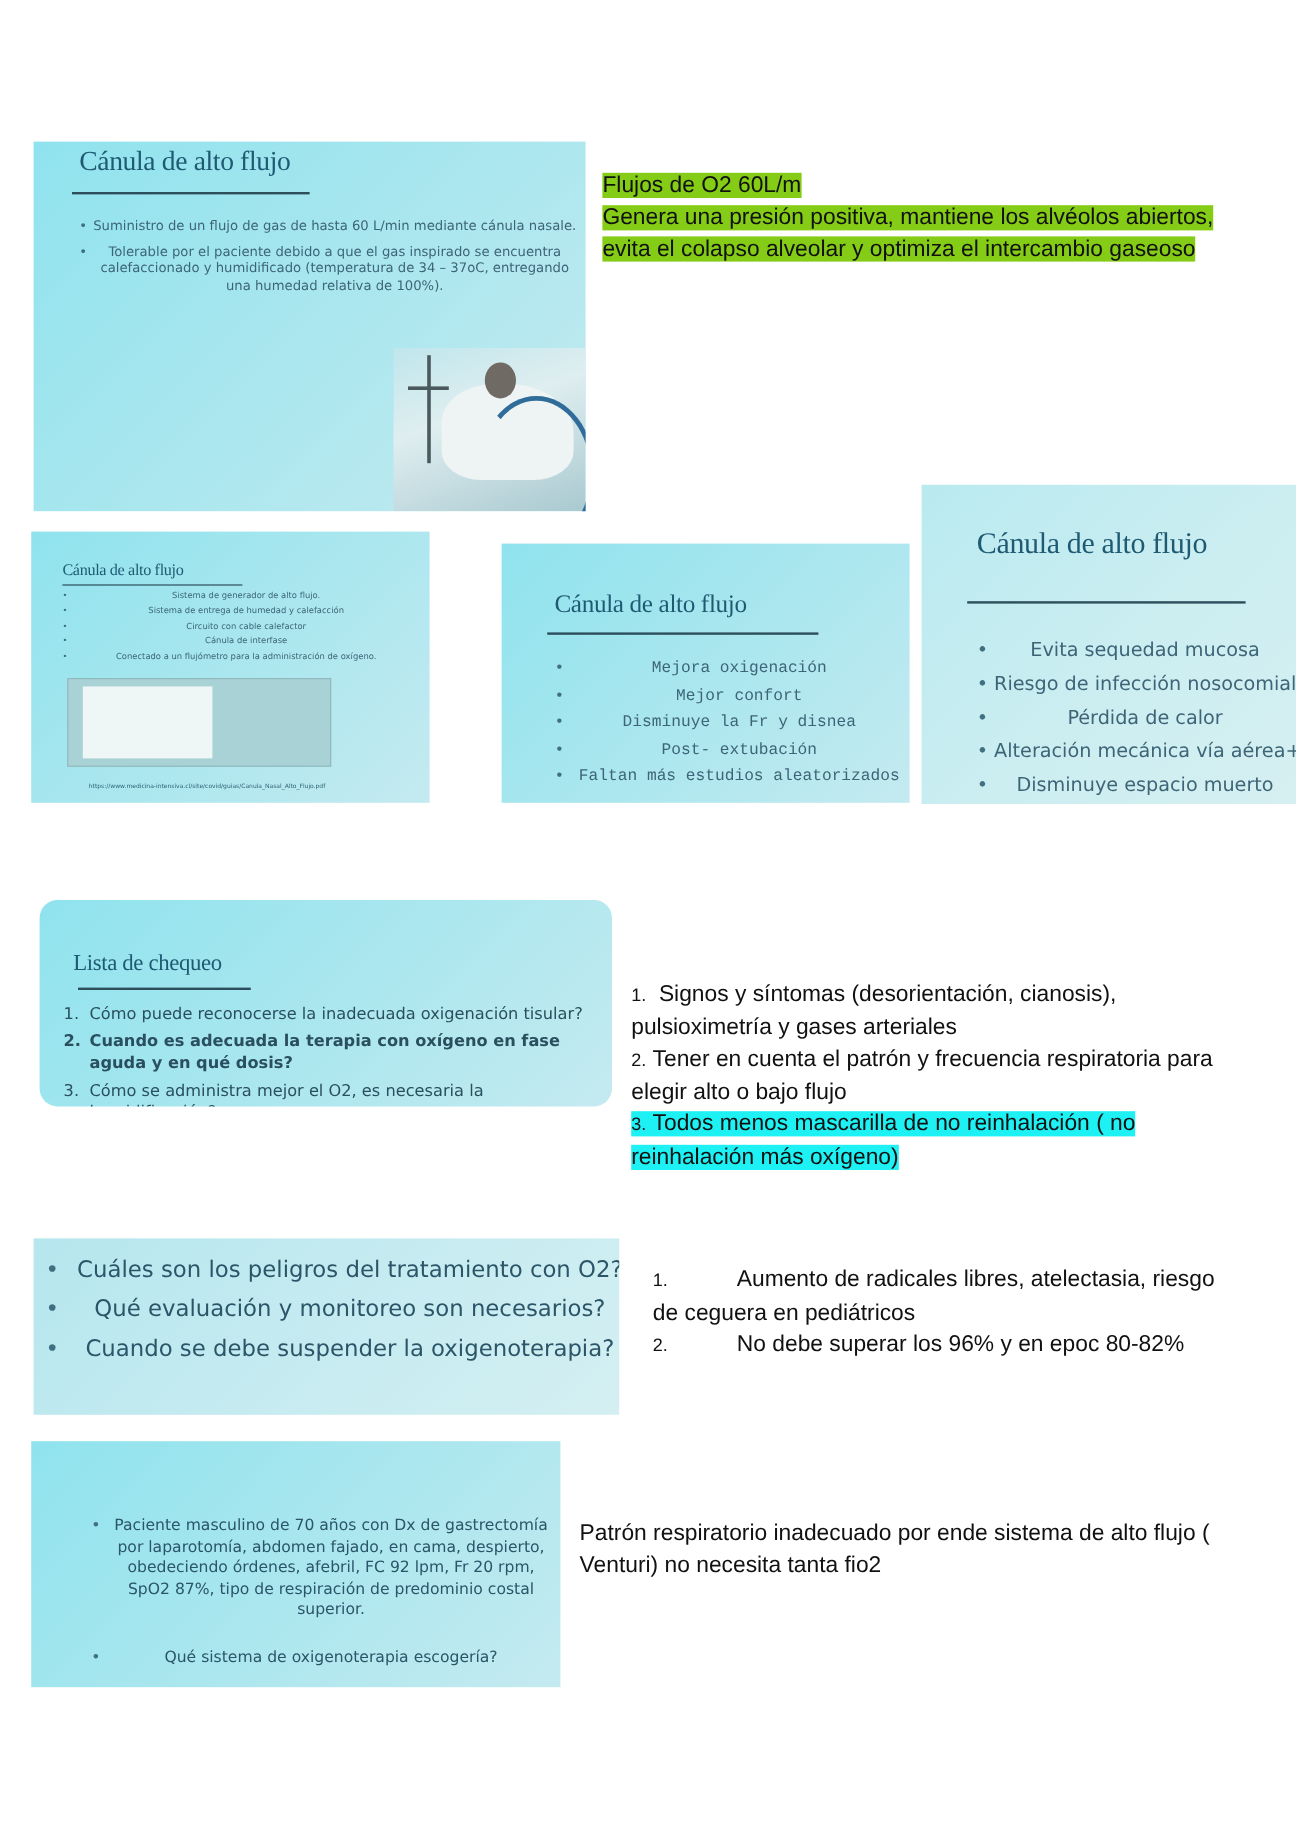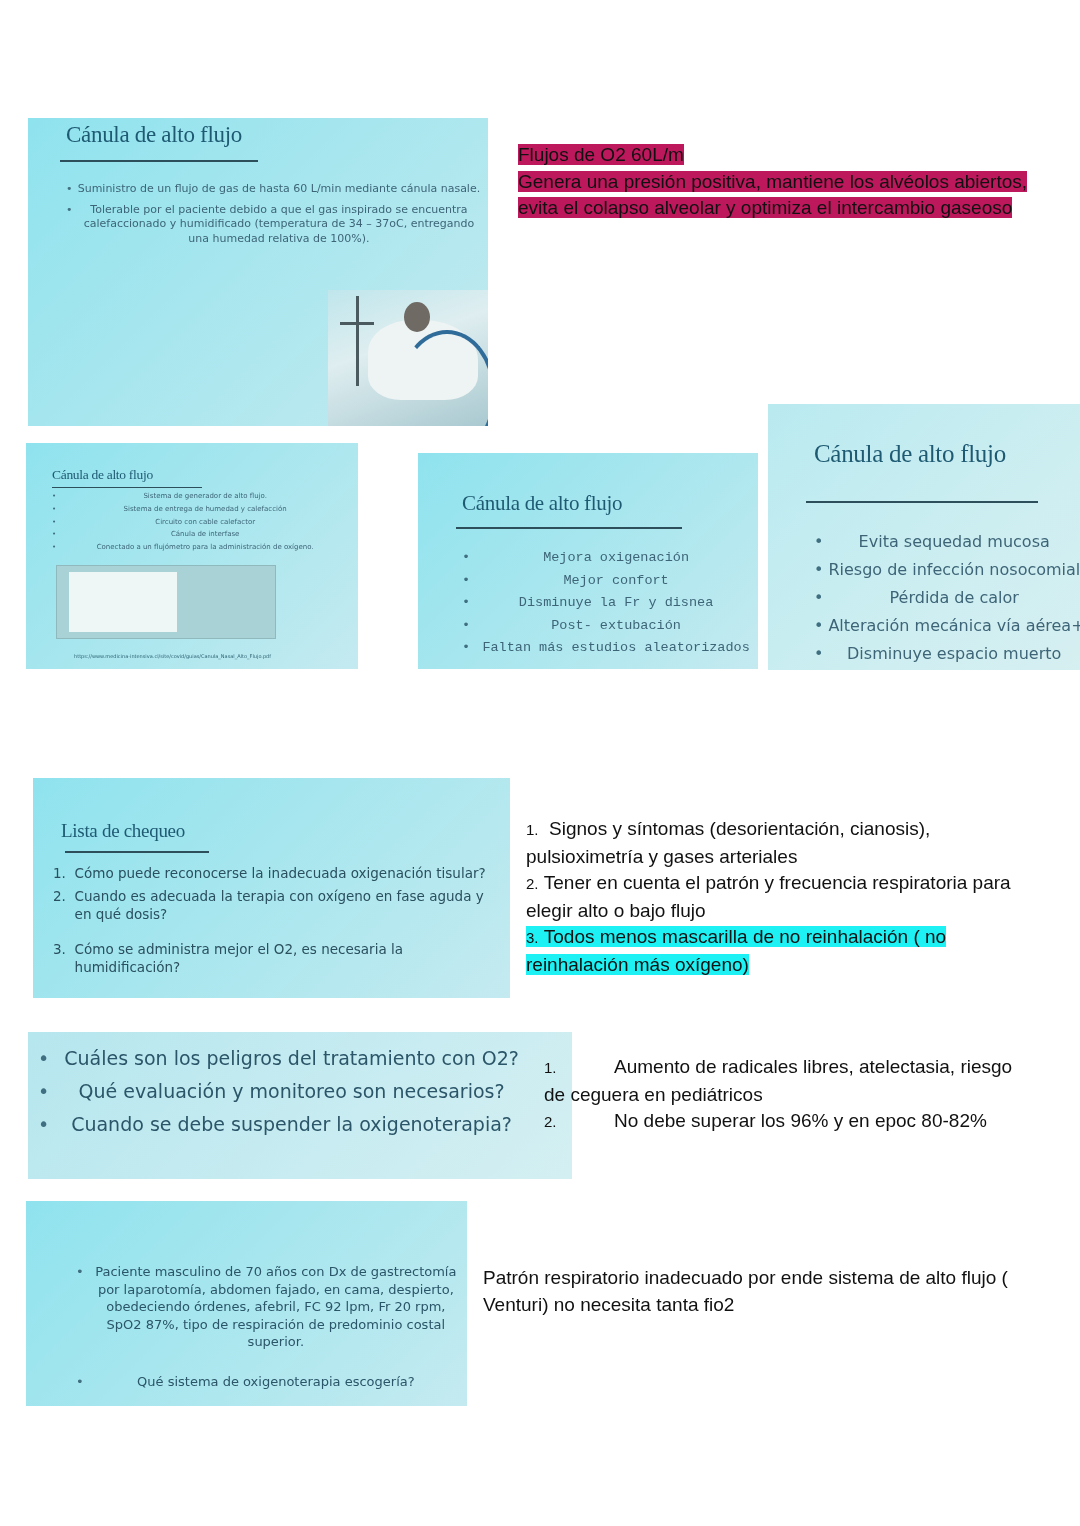--- a/index.html
+++ b/index.html
@@ -14,21 +14,21 @@
   .slide .title { position: absolute; color: #1f5a73; font-family: Liberation Serif, serif; white-space: nowrap; letter-spacing: -0.3px; }
   .slide .rule { position: absolute; height: 2px; background: #2d4f5c; }
   .slide ul { list-style: none; margin: 0; padding: 0; position: absolute; text-align: center; }
   .slide li { position: relative; padding-left: 0.9em; }
   .slide li::before { content: "•"; position: absolute; left: 0; color: #3f6f80; }
   .slide ol { margin: 0; padding: 0; position: absolute; list-style: none; }
   .slide ol li { padding-left: 1.6em; }
   .slide ol li::before { content: attr(data-num); color: #2a4f5e; }
 
   .note { position: absolute; font-family: "Liberation Sans", sans-serif; color: #111; font-size: 19px; line-height: 26.5px; }
-  .hl-mint { background: #be185d; margin-left: 16px; }
+  .hl-mint { background: #84cc16; }
   .hl-cyan { background: #1ef1f4; }
   .num { font-size: 15px; }
 
   
   .photo { position: absolute; background: linear-gradient(160deg,#bfe6ec 0%,#dfeef0 40%,#a9c9d0 100%); }
   .photo .body-shape { position:absolute; background:#eef3f3; border-radius: 40% 50% 30% 30%; }
   .photo .head { position:absolute; background:#6f6a64; border-radius:50%; }
   .photo .tube { position:absolute; border: 4px solid #2f6c9a; border-left-color: transparent; border-bottom-color: transparent; border-radius: 50%; }
   .photo .pole { position:absolute; background:#4b5a5e; }
 
@@ -93,40 +93,40 @@
   <div class="rule" style="left:38px;top:97px;width:232px;"></div>
   <ul style="left:46px;top:124px;width:266px;font-size:16px;line-height:28px;color:#3d6577;white-space:nowrap;">
     <li>Evita sequedad mucosa</li>
     <li>Riesgo de infección  nosocomial</li>
     <li>Pérdida de calor</li>
     <li>Alteración mecánica vía aérea+</li>
     <li>Disminuye espacio muerto</li>
   </ul>
 </div>
 
-<div class="slide" style="left:33px;top:778px;width:477px;height:220px;">
+<div class="slide" style="left:33px;top:750px;width:477px;height:172px;border-radius:15px;">
   <div class="title" style="left:28px;top:42px;font-size:19px;">Lista de chequeo</div>
   <div class="rule" style="left:32px;top:73px;width:144px;"></div>
   <ol style="left:20px;top:86px;width:450px;font-size:13.5px;line-height:18.5px;color:#2a4f5e;">
     <li data-num="1." style="margin-bottom:4px;">Cómo puede reconocerse la inadecuada oxigenación tisular?</li>
-    <li data-num="2." style="margin-bottom:16px;">Cuando es adecuada la terapia con oxígeno en fase aguda y en qué dosis?</li>
+    <li data-num="2." style="margin-bottom:4px;font-weight:bold;">Cuando es adecuada la terapia con oxígeno en fase aguda y en qué dosis?</li>
     <li data-num="3.">Cómo se administra mejor el O2, es necesaria la humidificación?</li>
   </ol>
 </div>
 
 <div class="note" style="left:526px;top:816px;width:540px;">
   <div><span class="num">1.</span>&nbsp; <span>Signos y síntomas (desorientación, cianosis),</span></div>
   <div>pulsioximetría y gases arteriales</div>
   <div><span class="num">2.</span>&nbsp;<span>Tener en cuenta el patrón y frecuencia respiratoria para</span></div>
   <div>elegir alto o bajo flujo</div>
   <div><span class="hl-cyan"><span class="num">3.</span>&nbsp;<span>Todos menos mascarilla de no reinhalación ( no</span></span></div>
   <div><span class="hl-cyan">reinhalación más oxígeno)</span></div>
 </div>
 
-<div class="slide" style="left:28px;top:1032px;width:544px;height:147px;background:linear-gradient(135deg,#b6e6ee 0%,#c8ecf1 60%,#d4eff2 100%);">
+<div class="slide" style="left:28px;top:1032px;width:488px;height:147px;background:linear-gradient(135deg,#b6e6ee 0%,#c8ecf1 60%,#d4eff2 100%);">
   <ul style="left:10px;top:10px;width:490px;font-size:19px;line-height:33px;color:#2b5568;white-space:nowrap;">
     <li>Cuáles son los peligros del tratamiento con O2?</li>
     <li>Qué evaluación y monitoreo son necesarios?</li>
     <li>Cuando se debe suspender la oxigenoterapia?</li>
   </ul>
 </div>
 
 <div class="note" style="left:544px;top:1054px;width:520px;">
   <div><span class="num" style="display:inline-block;width:70px;">1.</span><span>Aumento de radicales libres, atelectasia, riesgo</span></div>
   <div>de ceguera en pediátricos</div>

